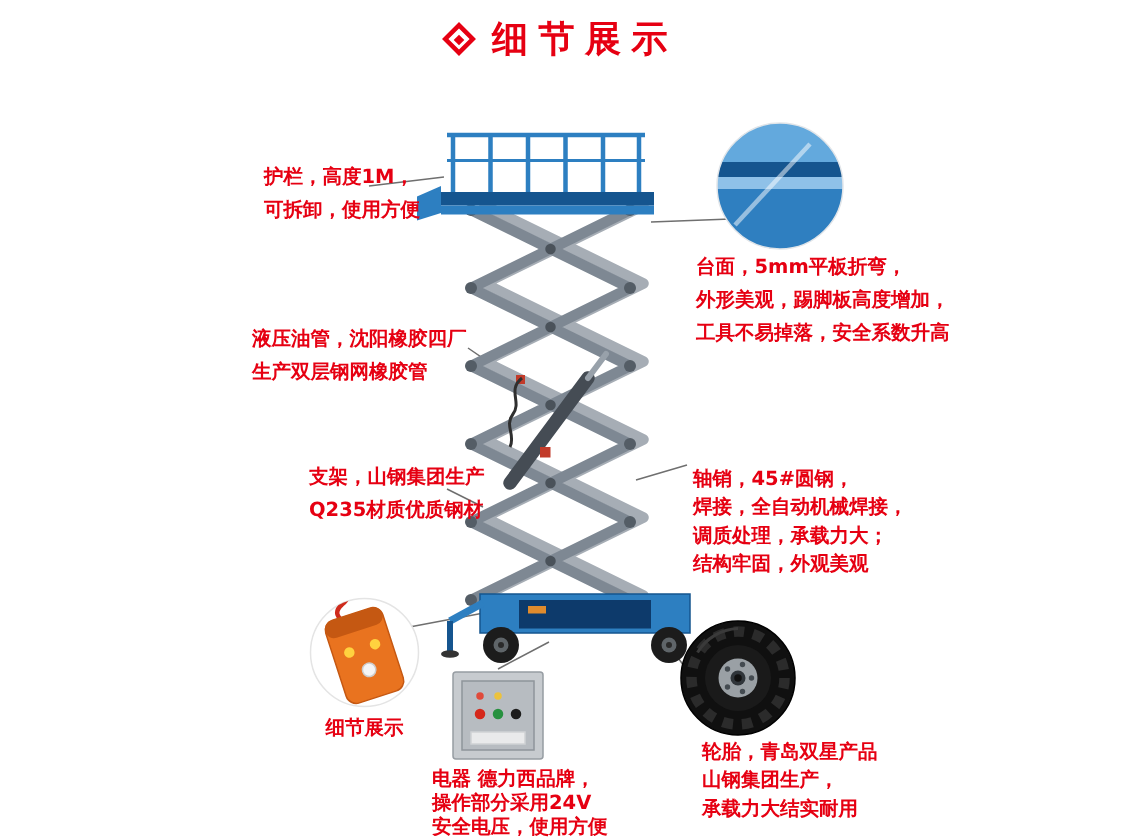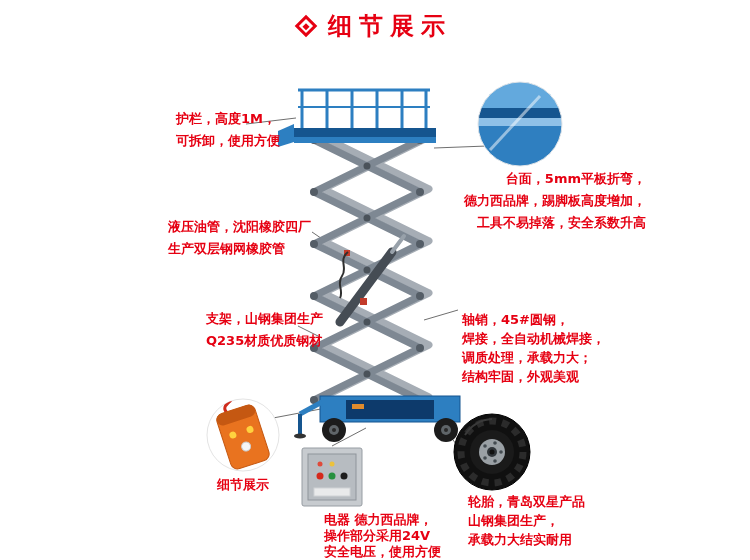--- a/index.html
+++ b/index.html
@@ -20,21 +20,21 @@
   .diamond{
     width:16px; height:16px; border:3px solid var(--red); transform:rotate(45deg);
     display:inline-flex; align-items:center; justify-content:center; flex:0 0 auto;
   }
   .diamond-inner{ width:5px; height:5px; background:var(--red); }
   .ann{
     position:absolute; color:var(--red); font-size:13px; font-weight:bold;
     line-height:22px; white-space:nowrap;
   }
   .ann.tight{ line-height:19px; }
-  .ann.bottom{ line-height:16px;margin-left:36px; }
+  .ann.bottom{ line-height:16px; }
   .remote-label{
     position:absolute; color:var(--red); font-size:13px; font-weight:bold;
     width:80px; text-align:center;
   }
 </style>
 </head>
 <body>
 
 <div class="canvas">
 
@@ -185,23 +185,23 @@
     <div>生产双层钢网橡胶管</div>
   </div>
 
   <div class="ann" style="left:170px; top:308px;margin-left:36px;">
     <div>支架，山钢集团生产</div>
     <div>Q235材质优质钢材</div>
   </div>
 
   <div class="remote-label" style="left:203px; top:476px;">细节展示</div>
 
-  <div class="ann" style="left:464px; top:168px;text-align:right;">
+  <div class="ann" style="left:464px; top:168px;">
     <div>台面，5mm平板折弯，</div>
-    <div>德力西品牌，踢脚板高度增加，</div>
+    <div>外形美观，踢脚板高度增加，</div>
     <div>工具不易掉落，安全系数升高</div>
   </div>
 
   <div class="ann tight" style="left:462px; top:310px;">
     <div>轴销，45#圆钢，</div>
     <div>焊接，全自动机械焊接，</div>
     <div>调质处理，承载力大；</div>
     <div>结构牢固，外观美观</div>
   </div>
 

